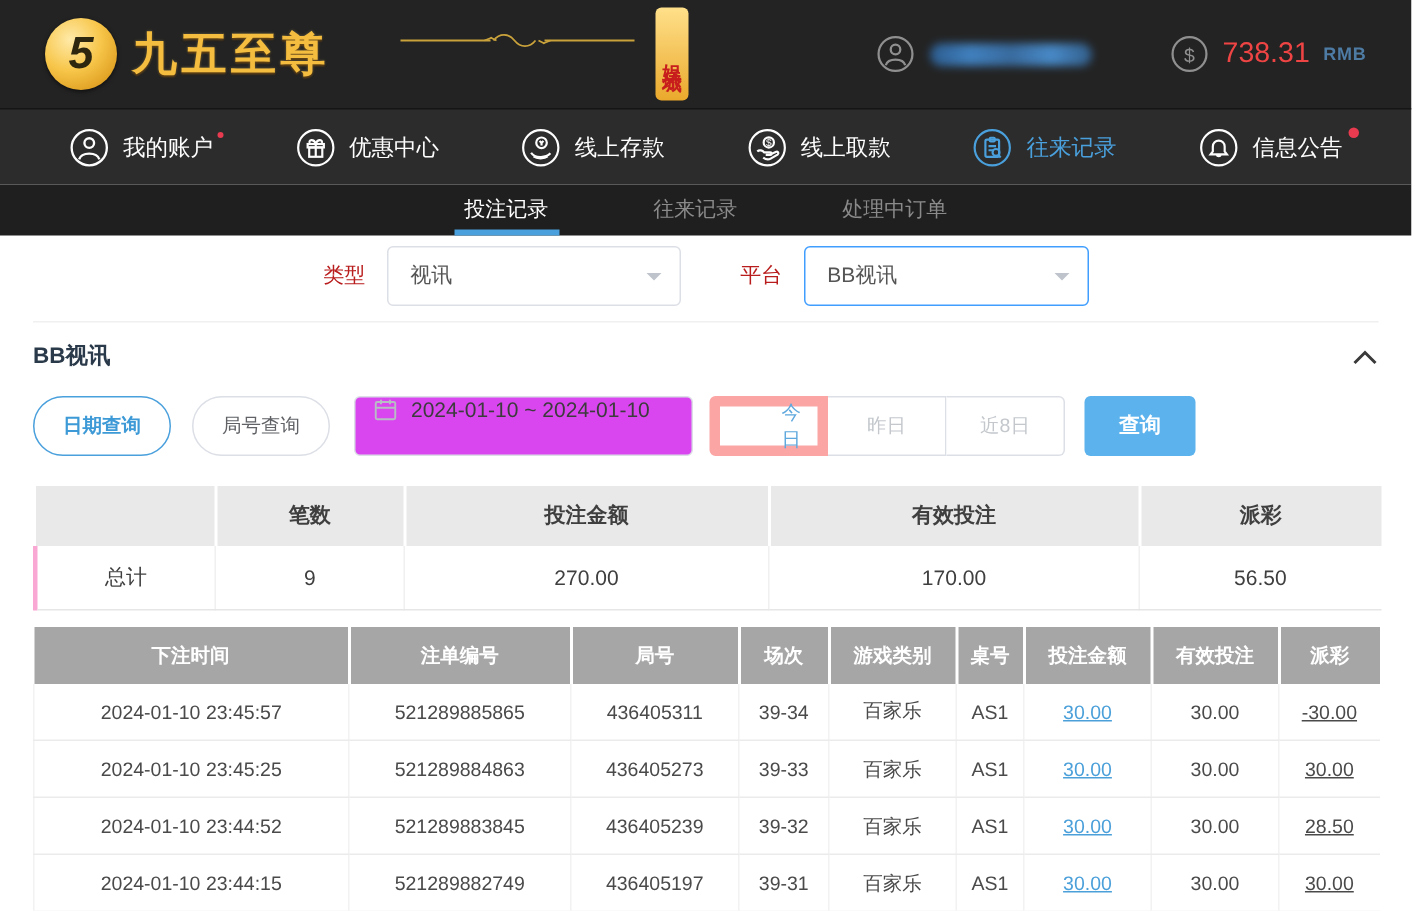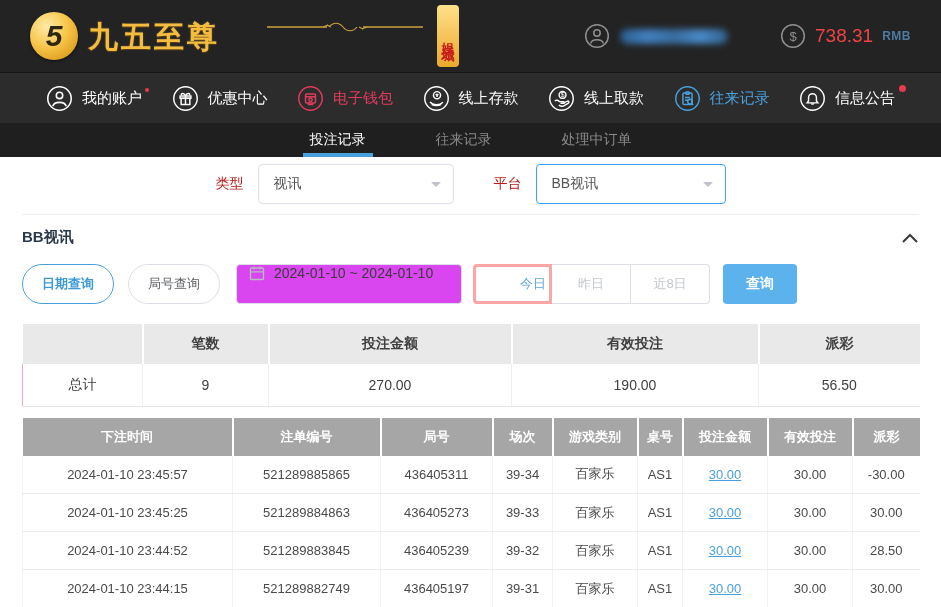--- a/index.html
+++ b/index.html
@@ -79,42 +79,42 @@
   .pill + .pill { margin-left:14px; }
   .date-input { margin-left:16px; width:226px; height:40px; border:1px solid #dcdfe6;
     border-radius:4px; background:#d946ef; display:flex; align-items:flex-start; gap:9px;
     padding:0 12px; font-size:14px; color:#3c3c3c; cursor:pointer; }
   .segmented { margin-left:11px; display:flex; }
   .seg { width:79px; height:40px; border:1px solid #dcdfe6; border-left:none; background:#fff;
     display:flex; align-items:center; justify-content:center; font-size:13px;
     color:#c4c8cd; cursor:pointer; }
   .seg:first-child { border-left:1px solid #dcdfe6; border-radius:4px 0 0 4px; }
   .seg:last-child { border-radius:0 4px 4px 0; }
-  .seg.active { border:3px solid #fca5a5; color:#5fa8dd;padding-left:41px; }
+  .seg.active { border:7px solid #fca5a5; color:#5fa8dd;padding-left:41px; }
   .search-btn { margin-left:13px; width:74px; height:40px; background:#5bb2ec; color:#fff;
     border:none; border-radius:4px; font-size:14px; font-weight:700; cursor:pointer; }
 
   table { border-collapse:collapse; width:897px; table-layout:fixed; }
   .summary-table { margin-top:20px; }
   .summary-table th { background:#e9e9e9; height:40px; font-size:14px; font-weight:600;
     color:#3f3f3f; border-right:2px solid #fff; text-align:center; }
   .summary-table th:last-child { border-right:none; }
   .summary-table td { height:42px; font-size:14px; color:#3f3f3f; text-align:center;
     border-bottom:1px solid #e6e6e6; border-right:1px solid #f0f0f0; }
-  .summary-table td:first-child { border-left:1px solid #f9a8d4; }
+  .summary-table td:first-child { border-left:3px solid #f9a8d4; }
   .summary-table td:last-child { border-right:none; }
 
   .bets-table { margin-top:11px; }
   .bets-table th { background:#a6a6a6; color:#fff; height:38px; font-size:13px;
     font-weight:700; border-right:2px solid #fff; text-align:center; }
   .bets-table th:last-child { border-right:none; }
   .bets-table td { height:38px; font-size:13px; color:#4a4a4a; text-align:center;
     border-bottom:1px solid #ebebeb; border-right:1px solid #f2f2f2; }
   .bets-table td:first-child { border-left:1px solid #f2f2f2; }
-  .bets-table td:last-child { border-right:none; }
+  .bets-table td:last-child { border-right:none;text-decoration:underline; }
   .bet-link { color:#4ba0da; text-decoration:underline; cursor:pointer; }
   .neg { color:#f04b4b; }
 
   svg { display:block; }
 </style>
 </head>
 <body>
 
 <header class="topbar">
   <div class="logo">
@@ -164,29 +164,20 @@
     <span class="lbl"><span>我的账户</span><span class="dot small"></span></span>
   </div>
   <div class="nav-item">
     <svg width="27" height="27" viewBox="0 0 26 26" fill="none" stroke="currentColor" stroke-width="1.4">
       <circle cx="13" cy="13" r="11.3"></circle>
         <rect x="7.8" y="10.6" width="10.4" height="2.2"></rect>
         <rect x="8.8" y="12.8" width="8.4" height="6"></rect>
       <path d="M13 10.6 v8.2 M13 10.4 c-1.2 -3.4 -5 -2.6 -3.8 -0.4 M13 10.4 c1.2 -3.4 5 -2.6 3.8 -0.4"></path>
     </svg>
     <span class="lbl"><span>优惠中心</span></span>
-  </div>
-  <div class="nav-item red">
-    <svg width="27" height="27" viewBox="0 0 26 26" fill="none" stroke="currentColor" stroke-width="1.4">
-      <circle cx="13" cy="13" r="11.3"></circle>
-        <rect x="8.2" y="8.6" width="9.6" height="8.8" rx="1.2"></rect>
-      <path d="M8.2 11.4 h9.6 M11 17.4 v1.4 h4 v-1.4"></path>
-        <circle cx="13" cy="14.2" r="1.6"></circle>
-    </svg>
-    <span class="lbl"><span>电子钱包</span></span>
   </div>
   <div class="nav-item">
     <svg width="27" height="27" viewBox="0 0 26 26" fill="none" stroke="currentColor" stroke-width="1.4">
       <circle cx="13" cy="13" r="11.3"></circle>
         <circle cx="13.5" cy="9.8" r="3.4"></circle>
         <path d="M12.3 8.6 l1.2 1.4 l1.2 -1.4 M13.5 10 v1.6"></path>
       <path d="M6.8 16.2 c2.2 3.4 9.2 3.8 12.4 0.4"></path>
         <path d="M8.4 18.6 c2 1.6 7 1.6 9 0"></path>
     </svg>
     <span class="lbl"><span>线上存款</span></span>
@@ -290,21 +281,21 @@
         <th>投注金额</th>
         <th>有效投注</th>
         <th>派彩</th>
       </tr>
     </thead>
     <tbody>
       <tr>
         <td>总计</td>
         <td>9</td>
         <td>270.00</td>
-        <td>190.00</td>
+        <td>170.00</td>
         <td>56.50</td>
       </tr>
     </tbody>
   </table>
 
   <table class="bets-table">
     <colgroup>
         <col style="width:210px">
         <col style="width:148px">
         <col style="width:112px">

